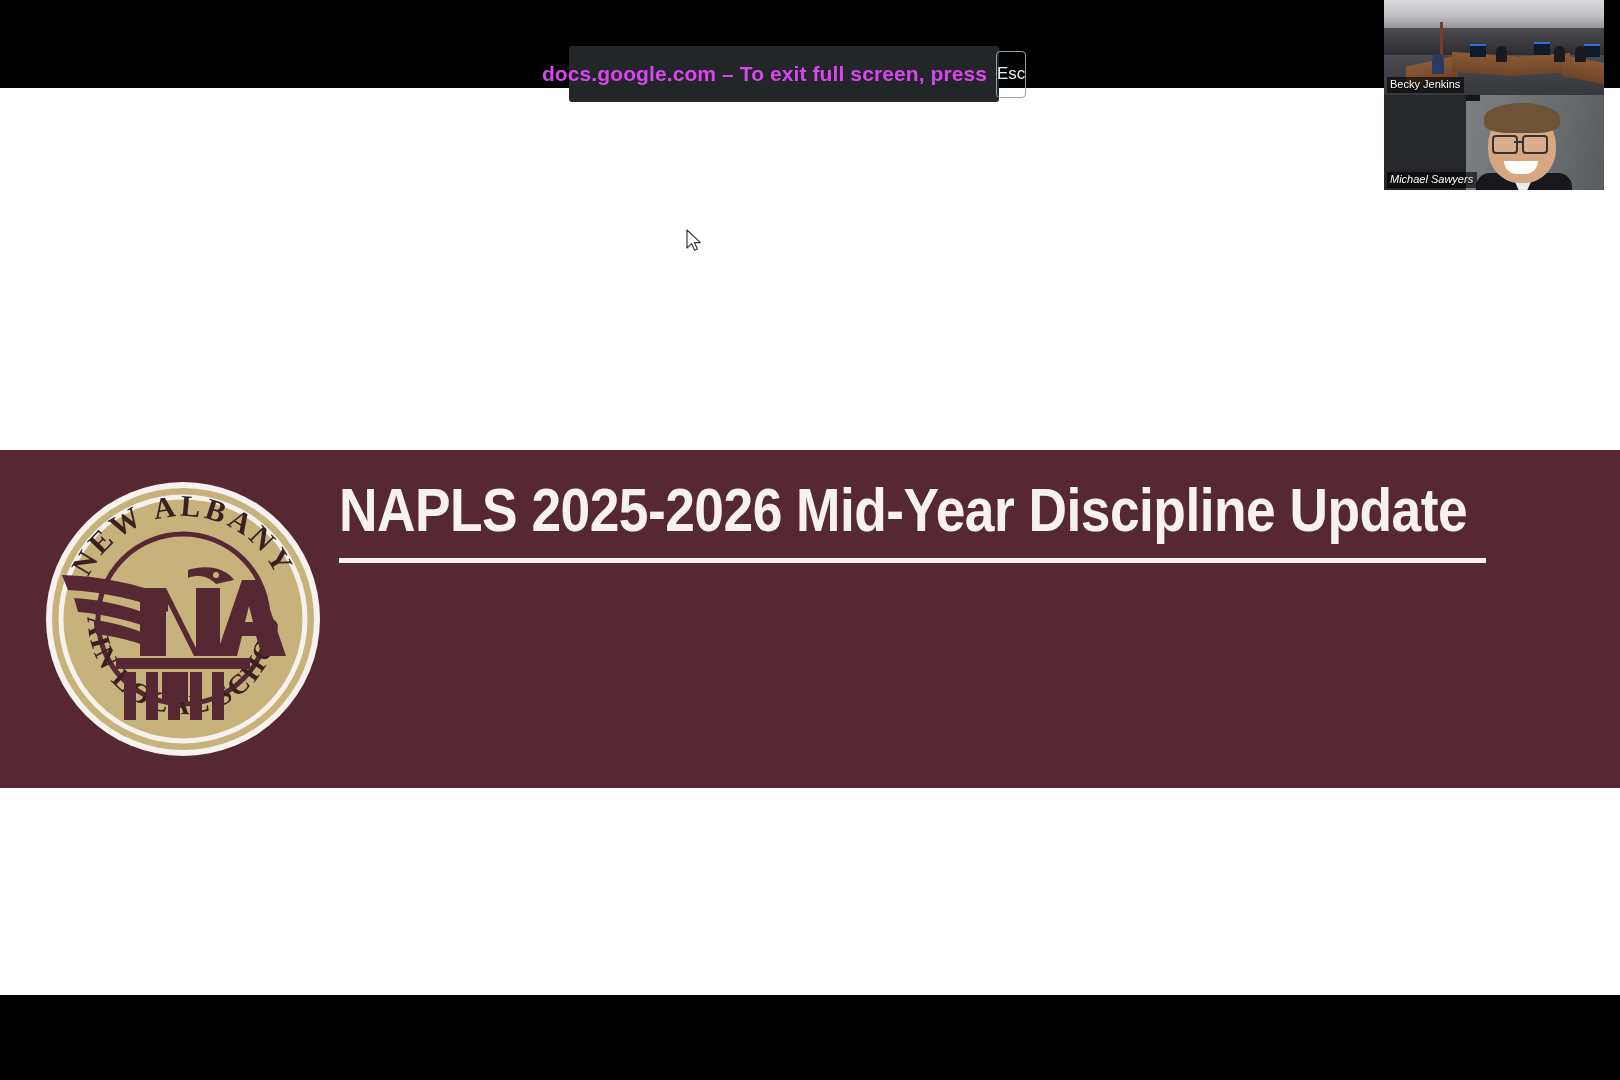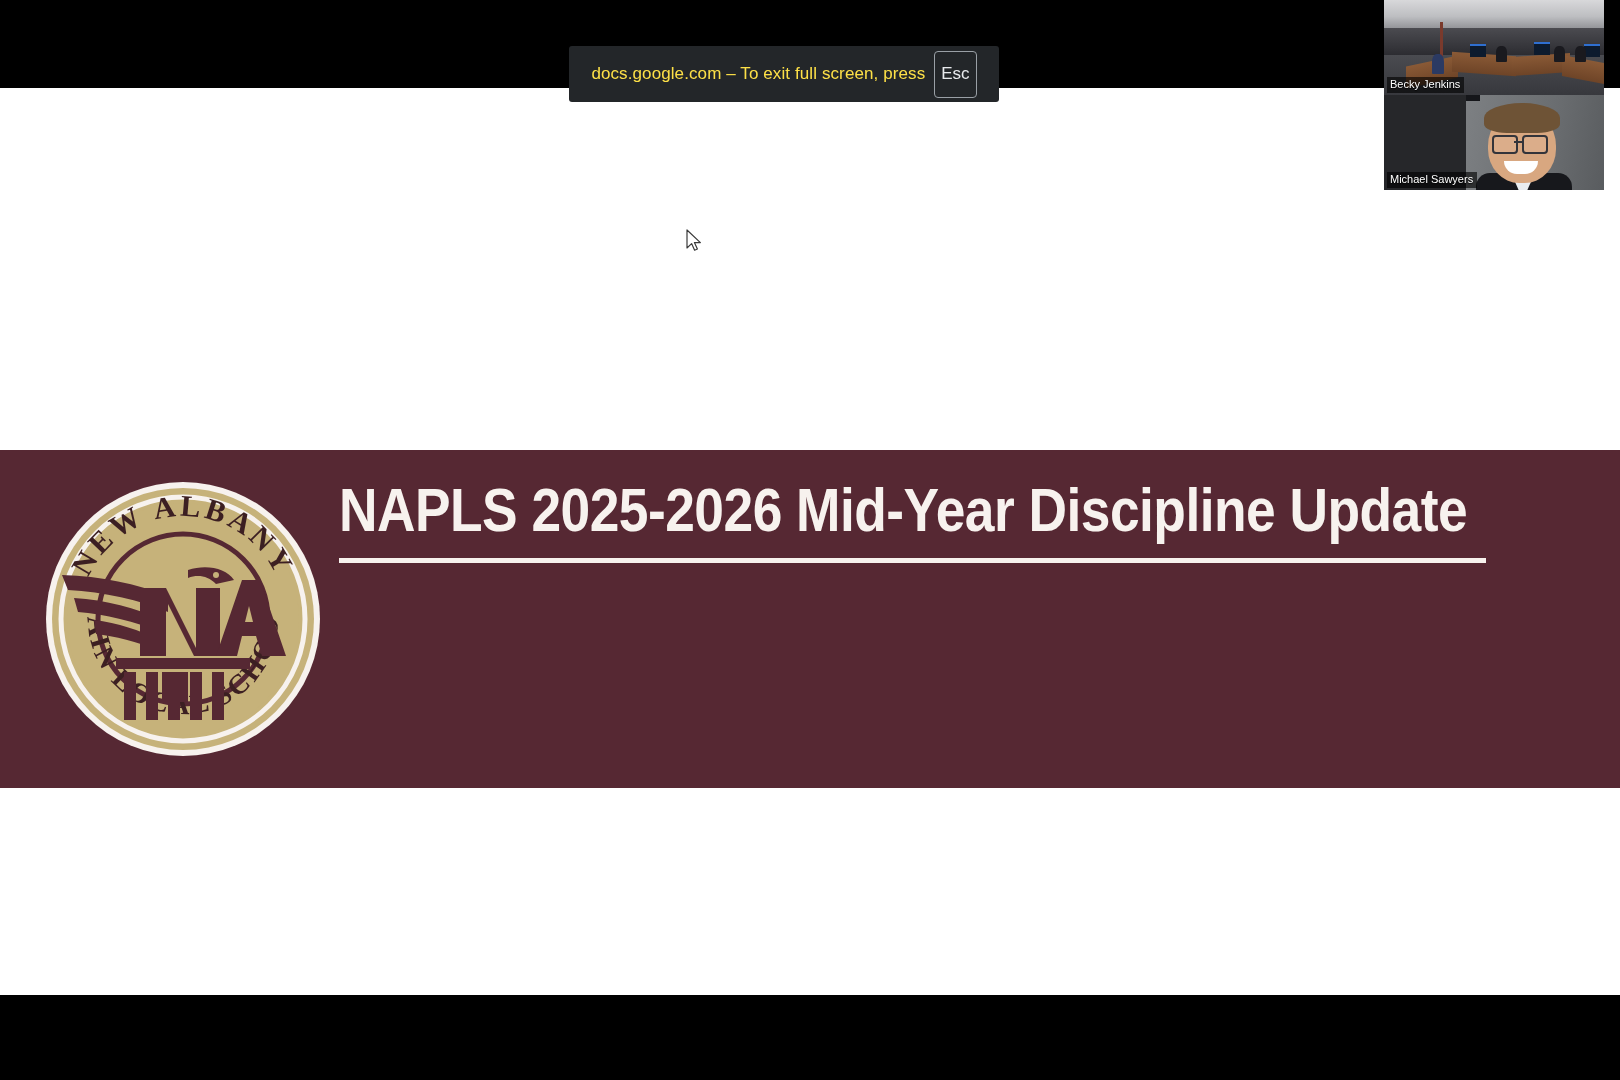--- a/index.html
+++ b/index.html
@@ -56,24 +56,25 @@
     background: #232629;
     border-radius: 3px;
     display: flex;
     align-items: center;
     justify-content: center;
     gap: 9px;
     box-sizing: border-box;
     padding: 0 14px;
   }
   .fs-toast-text {
-    color: #fde047;
-    font-size: 17px;
+    color: #d946ef;
+    font-size: 21px;
     letter-spacing: 0.1px;
     white-space: nowrap;
+    font-weight: bold;
   }
   .esc-key {
     display: inline-flex;
     align-items: center;
     justify-content: center;
     min-width: 30px;
     height: 47px;
     padding: 0 6px;
     border: 1.5px solid #9aa0a6;
     border-radius: 4px;
@@ -162,21 +163,21 @@
     text-align: right;
   }
   .video-tile {
     position: absolute;
     left: 0;
     width: 220px;
     height: 95px;
     overflow: hidden;
   }
   .video-tile.tile-1 { top: 0; }
-  .video-tile.tile-2 { top: 95px; }
+  .video-tile.tile-2 { top: 95px; font-style: italic; }
   .tile-name {
     position: absolute;
     left: 3px;
     bottom: 2px;
     color: #ffffff;
     font-size: 11px;
     line-height: 13px;
     padding: 1px 4px 2px 3px;
     background: rgba(0,0,0,0.62);
     white-space: nowrap;

